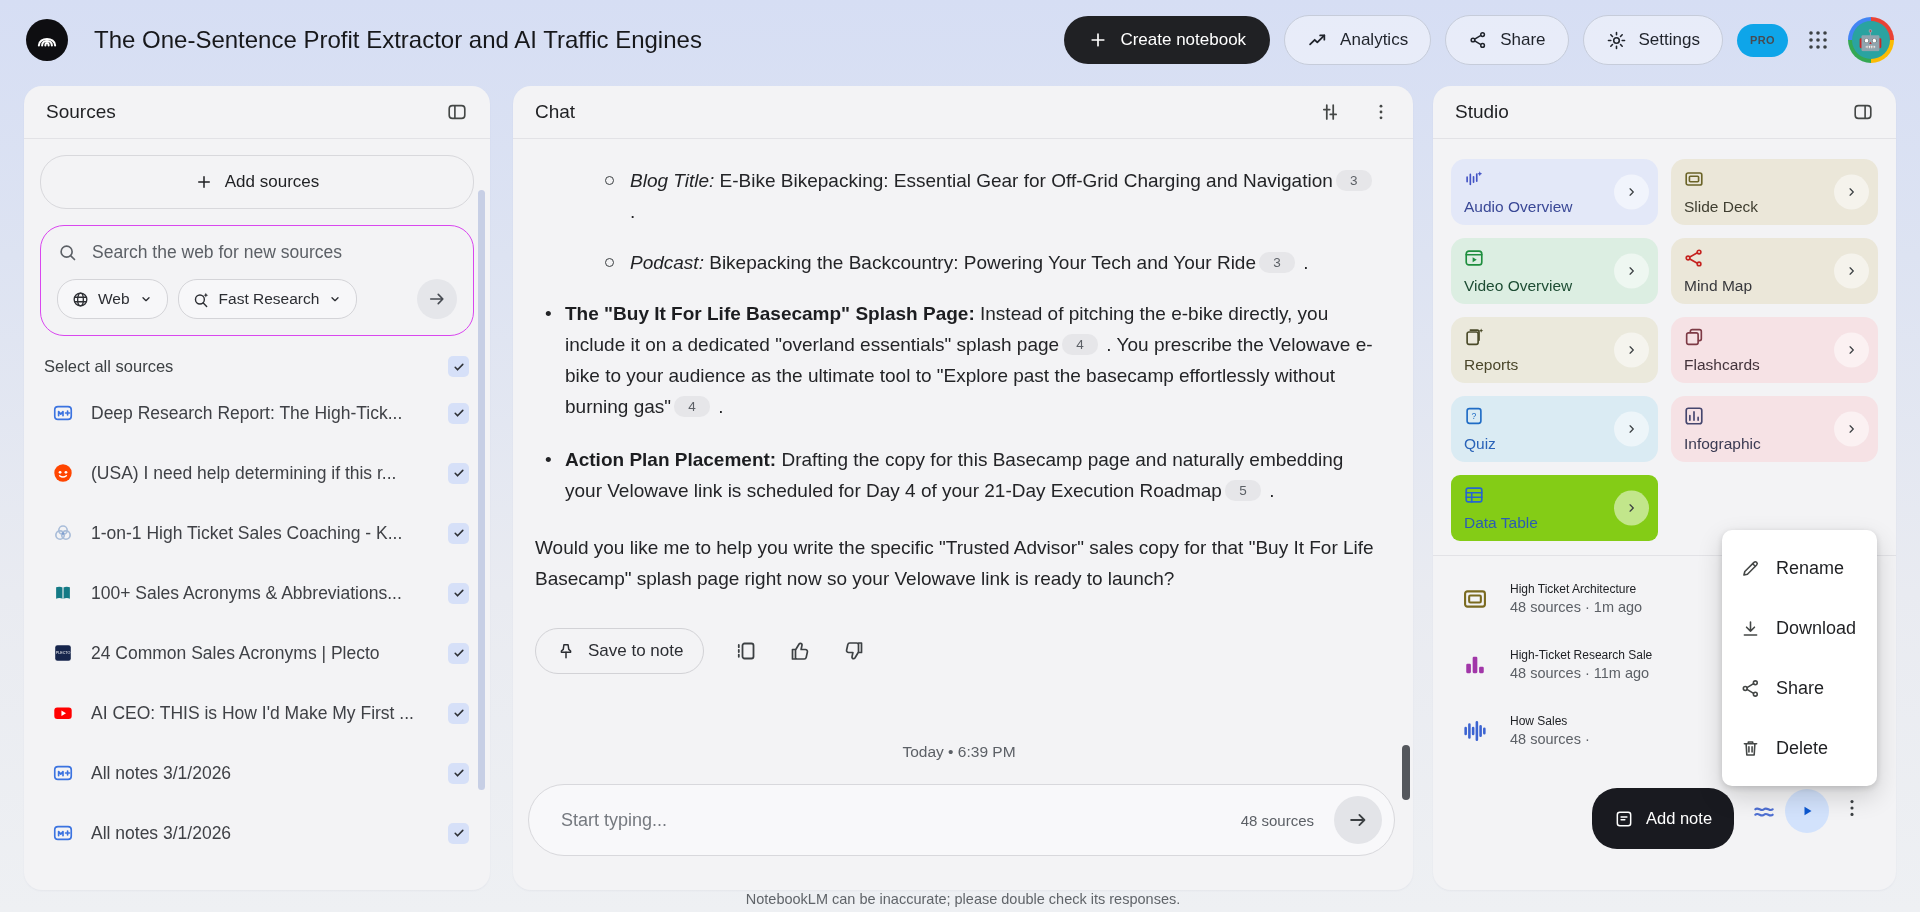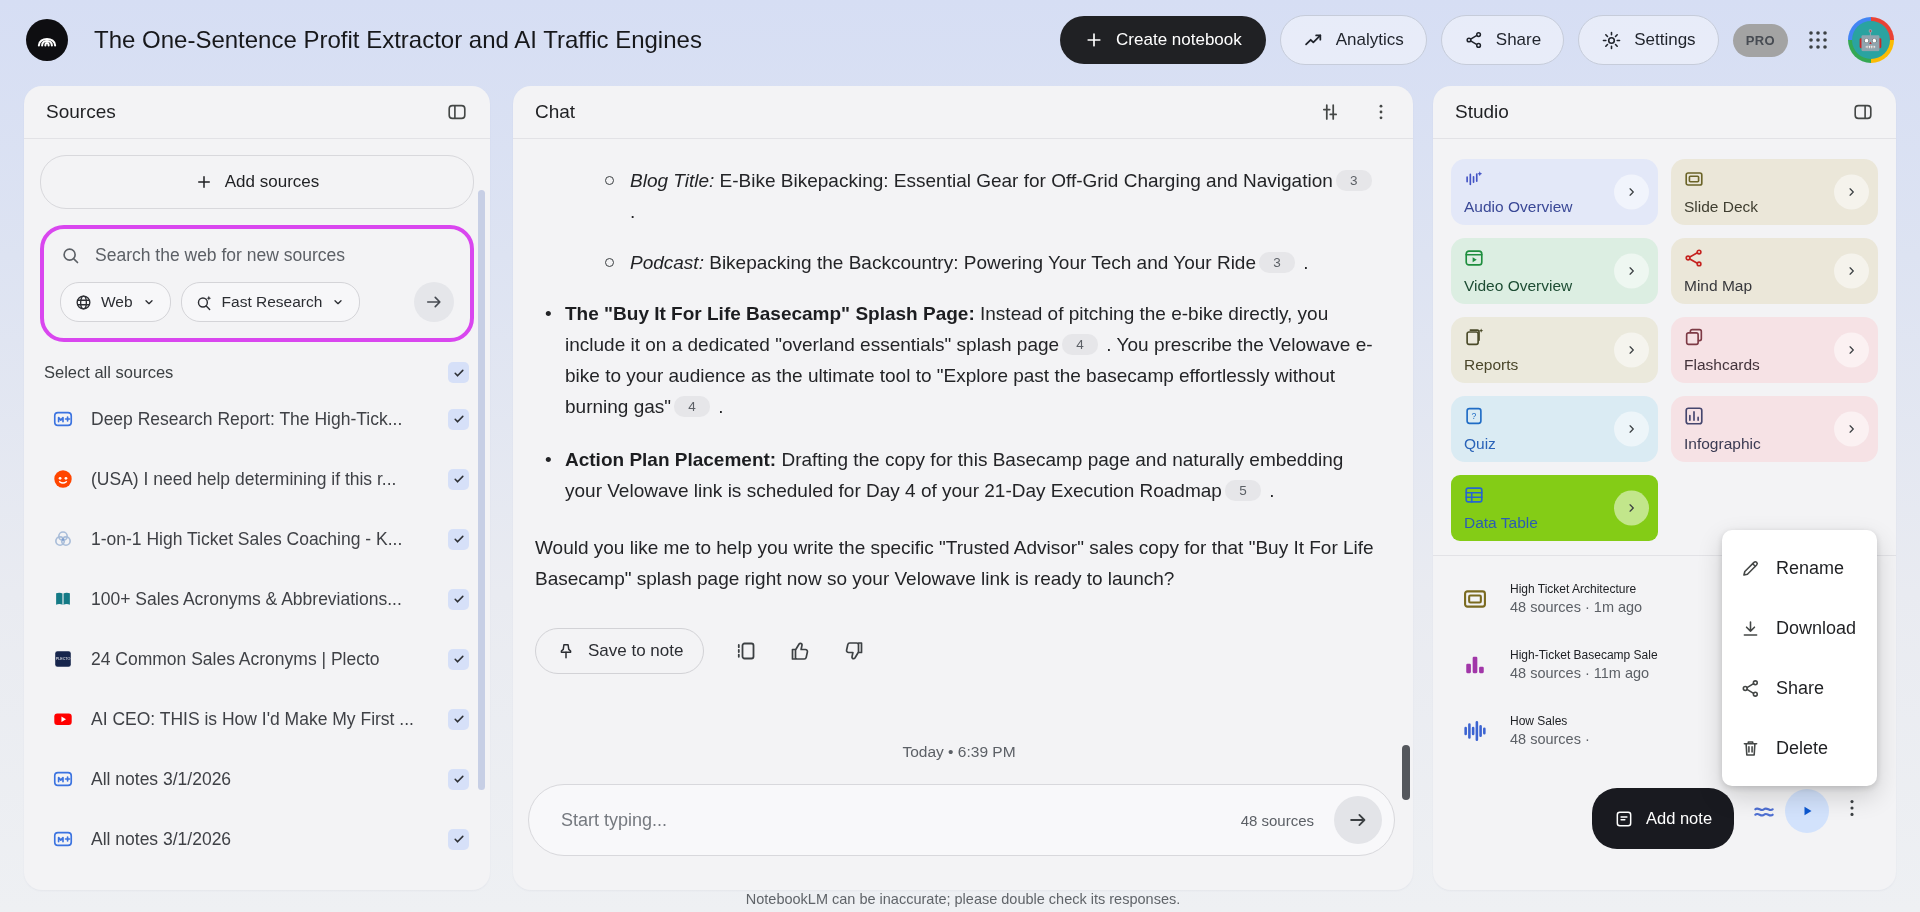--- a/index.html
+++ b/index.html
@@ -9,37 +9,37 @@
     background:linear-gradient(180deg,#d6def4 0%,#dde3f2 28%,#e9ebf1 65%,#eef0f3 100%);
   }
   svg{display:block;}
   
   .app-header{position:absolute;top:0;left:0;right:0;height:80px;display:flex;align-items:center;padding:0 26px;box-sizing:border-box;}
   .logo{width:42px;height:42px;border-radius:50%;background:#0e0e11;display:flex;align-items:center;justify-content:center;flex:none;}
   .app-title{font-size:24px;margin-left:26px;color:#17181b;white-space:nowrap;}
   .hdr-right{margin-left:auto;display:flex;align-items:center;gap:14px;}
   .btn-dark{height:48px;border-radius:26px;background:#202124;color:#fff;display:flex;align-items:center;gap:12px;padding:0 24px;font-size:17px;cursor:pointer;}
   .btn-pill{height:48px;border-radius:26px;border:1px solid #c6ccda;background:rgba(255,255,255,0.42);display:flex;align-items:center;gap:12px;padding:0 22px;font-size:17px;color:#1f232b;cursor:pointer;}
-  .pro{height:33px;border-radius:17px;background:#a3a3a3;color:#474b52;font-size:13px;font-weight:700;display:flex;align-items:center;padding:0 13px;letter-spacing:.4px;}
+  .pro{height:33px;border-radius:17px;background:#0ea5e9;color:#474b52;font-size:11px;font-weight:700;display:flex;align-items:center;padding:0 13px;letter-spacing:.4px;}
   .apps{color:#3c4043;margin:0 4px;}
   .avatar{width:46px;height:46px;border-radius:50%;background:conic-gradient(#ea4335 0 25%,#fbbc04 25% 50%,#34a853 50% 75%,#4285f4 75% 100%);display:flex;align-items:center;justify-content:center;}
   .avatar-inner{width:38px;height:38px;border-radius:50%;background:#2aa3a0;display:flex;align-items:center;justify-content:center;font-size:20px;overflow:hidden;}
   
   .panel{position:absolute;top:86px;bottom:22px;background:#f3f3f5;border-radius:18px;box-shadow:0 1px 2px rgba(60,64,90,.05);}
   #panel-sources{left:24px;width:466px;}
   #panel-chat{left:513px;width:900px;}
   #panel-studio{left:1433px;width:463px;overflow:hidden;}
   .panel-hd{height:53px;display:flex;align-items:center;padding:0 22px;border-bottom:1px solid #e2e2e6;box-sizing:border-box;}
   .panel-title{font-size:19px;color:#1f2023;}
   .hd-icons{margin-left:auto;display:flex;align-items:center;gap:30px;color:#444746;}
   .hd-icons>*{cursor:pointer;}
   
   .src-body{padding:16px;}
   .add-src{height:52px;border:1px solid #d8d8dc;border-radius:26px;display:flex;align-items:center;justify-content:center;gap:12px;font-size:17px;color:#1f2023;cursor:pointer;}
-  .search-card{margin-top:16px;border:4px solid #d946ef;border-radius:24px;padding:16px;}
+  .search-card{margin-top:16px;border:1px solid #d946ef;border-radius:24px;padding:16px;}
   .search-row{display:flex;align-items:center;gap:14px;color:#5c6066;font-size:17.5px;}
   .chip-row{margin-top:16px;display:flex;align-items:center;gap:10px;}
   .f-chip{height:38px;border:1px solid #d4d4d8;border-radius:19px;background:#f7f7f9;display:flex;align-items:center;gap:8px;padding:0 13px;font-size:15.5px;color:#2c2e33;cursor:pointer;}
   .go-btn{margin-left:auto;width:40px;height:40px;border-radius:50%;background:#e5e6ea;color:#474b52;display:flex;align-items:center;justify-content:center;cursor:pointer;}
   .select-row{margin-top:20px;display:flex;align-items:center;font-size:16.5px;color:#3c4043;padding:0 5px 0 4px;}
   .cb{width:21px;height:21px;border-radius:5px;background:#d6e0f8;color:#2f3237;display:flex;align-items:center;justify-content:center;margin-left:auto;flex:none;cursor:pointer;}
   #src-list{margin-top:6px;}
   .src-item{height:60px;display:flex;align-items:center;gap:17px;padding:0 5px 0 12px;font-size:17.5px;color:#3f4146;cursor:pointer;}
   .src-item .ttl{white-space:nowrap;overflow:hidden;flex:1;}
   .src-ic{width:22px;flex:none;}
@@ -594,21 +594,21 @@
         </div>
         <div class="art">
           <span class="art-ic" style="color:#a136a8">
             <svg width="28" height="28" viewBox="0 0 24 24" fill="none" stroke="currentColor" stroke-width="1.8" stroke-linecap="round" stroke-linejoin="round">
               <rect x="4.5" y="11" width="4" height="8" rx="1" fill="currentColor" stroke="none"></rect>
               <rect x="10" y="5" width="4" height="14" rx="1" fill="currentColor" stroke="none"></rect>
               <rect x="15.5" y="13.5" width="4" height="5.5" rx="1" fill="currentColor" stroke="none"></rect>
             </svg>
           </span>
           <span class="art-tx">
-            <div class="art-t">High-Ticket Basecamp Sale</div>
+            <div class="art-t">High-Ticket Research Sale</div>
             <div class="art-m">48 sources · 11m ago</div>
           </span>
         </div>
         <div class="art">
           <span class="art-ic" style="color:#3b63d1">
             <svg width="28" height="28" viewBox="0 0 24 24" fill="none" stroke="currentColor" stroke-width="1.8" stroke-linecap="round" stroke-linejoin="round">
               <path d="M4 9.5v5M7.2 6.5v11M10.4 9.5v5M13.6 4.5v15M16.8 8v8M20 10v4" stroke-width="2.2"></path>
             </svg>
           </span>
           <span class="art-tx">

